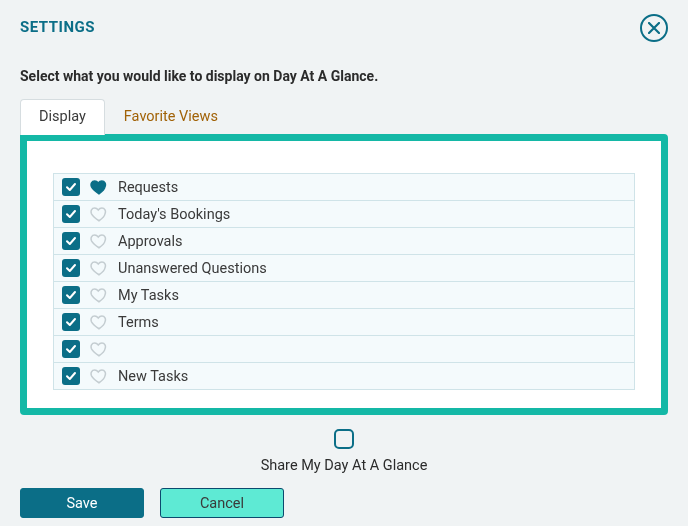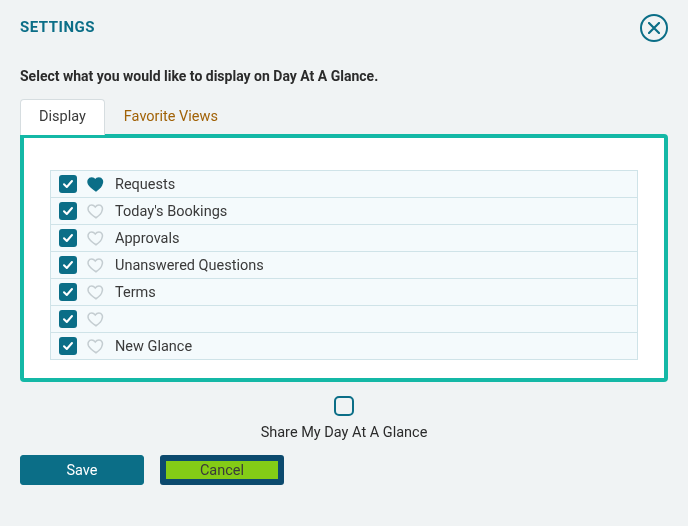--- a/index.html
+++ b/index.html
@@ -60,21 +60,21 @@
   .tab.active {
     background: #ffffff;
     border-color: #d6dde0;
     border-top-left-radius: 4px;
     border-top-right-radius: 4px;
     color: #3a3a3a;
     text-align: right;
   }
   .panel {
     background: #ffffff;
-    border: 4px solid #14b8a6;
+    border: 7px solid #14b8a6;
     border-radius: 0 4px 4px 4px;
     padding: 32px 26px 18px 26px;
   }
   .row {
     display: flex;
     align-items: center;
     background: #f4fafc;
     border: 1px solid #cfe3e8;
     padding: 4px 8px;
     gap: 10px;
@@ -137,23 +137,23 @@
     align-items: center;
     justify-content: center;
     cursor: pointer;
   }
   .btn-primary {
     background: #0b6e87;
     color: #ffffff;
     border: 1px solid #0b6e87;
   }
   .btn-secondary {
-    background: #84cc16;
-    color: #3a3a3a;
-    border: 6px solid #0c4a6e;
+    background: #5eead4;
+    color: #3a3a3a;
+    border: 1px solid #0c4a6e;
   }
 </style>
 </head>
 <body>
 
 <div class="modal">
 
   <div class="title">SETTINGS</div>
 
   <div class="close-btn">
@@ -227,20 +227,33 @@
           <div class="chk">
             <svg viewBox="0 0 12 12">
               <path d="M2 6.2 L4.8 9 L10 3" stroke="#ffffff" stroke-width="2" fill="none" stroke-linecap="round" stroke-linejoin="round"></path>
             </svg>
           </div>
           <div class="heart">
             <svg viewBox="0 0 24 24" width="18" height="18">
               <path d="M12 21s-7.5-4.9-10-9.3C.4 8.1 2.3 4 6.2 4c2.2 0 3.8 1.3 4.8 2.6C12 5.3 13.6 4 15.8 4c3.9 0 5.8 4.1 4.2 7.7C19.5 16.1 12 21 12 21z" fill="none" stroke="#c4cdd1" stroke-width="2"></path>
             </svg>
           </div>
+          <div class="row-label">My Tasks</div>
+        </div>
+        <div class="row">
+          <div class="chk">
+            <svg viewBox="0 0 12 12">
+              <path d="M2 6.2 L4.8 9 L10 3" stroke="#ffffff" stroke-width="2" fill="none" stroke-linecap="round" stroke-linejoin="round"></path>
+            </svg>
+          </div>
+          <div class="heart">
+            <svg viewBox="0 0 24 24" width="18" height="18">
+              <path d="M12 21s-7.5-4.9-10-9.3C.4 8.1 2.3 4 6.2 4c2.2 0 3.8 1.3 4.8 2.6C12 5.3 13.6 4 15.8 4c3.9 0 5.8 4.1 4.2 7.7C19.5 16.1 12 21 12 21z" fill="none" stroke="#c4cdd1" stroke-width="2"></path>
+            </svg>
+          </div>
           <div class="row-label">Terms</div>
         </div>
         <div class="row">
           <div class="chk">
             <svg viewBox="0 0 12 12">
               <path d="M2 6.2 L4.8 9 L10 3" stroke="#ffffff" stroke-width="2" fill="none" stroke-linecap="round" stroke-linejoin="round"></path>
             </svg>
           </div>
           <div class="heart">
             <svg viewBox="0 0 24 24" width="18" height="18">
@@ -252,21 +265,21 @@
           <div class="chk">
             <svg viewBox="0 0 12 12">
               <path d="M2 6.2 L4.8 9 L10 3" stroke="#ffffff" stroke-width="2" fill="none" stroke-linecap="round" stroke-linejoin="round"></path>
             </svg>
           </div>
           <div class="heart">
             <svg viewBox="0 0 24 24" width="18" height="18">
               <path d="M12 21s-7.5-4.9-10-9.3C.4 8.1 2.3 4 6.2 4c2.2 0 3.8 1.3 4.8 2.6C12 5.3 13.6 4 15.8 4c3.9 0 5.8 4.1 4.2 7.7C19.5 16.1 12 21 12 21z" fill="none" stroke="#c4cdd1" stroke-width="2"></path>
             </svg>
           </div>
-          <div class="row-label">New Glance</div>
+          <div class="row-label">New Tasks</div>
         </div>
       </div>
   </div>
 
   <div class="share-row">
     <div class="share-chk"></div>
     <div class="share-label">Share My Day At A Glance</div>
   </div>
 
   <div class="footer">

